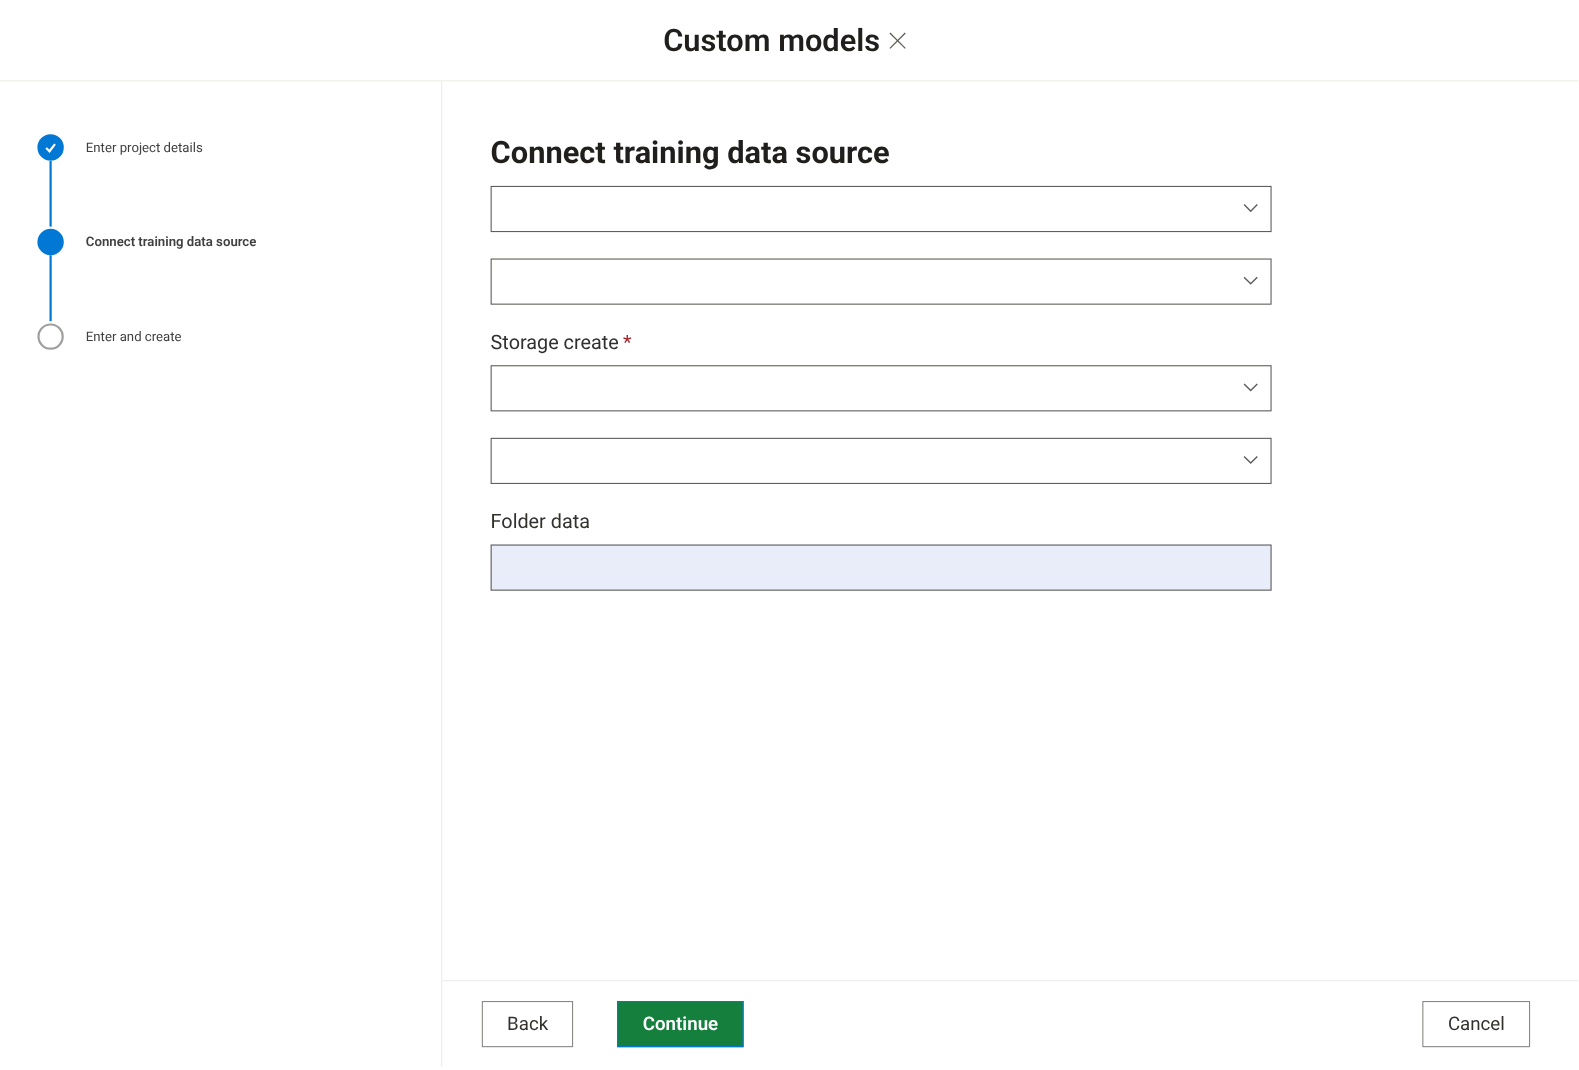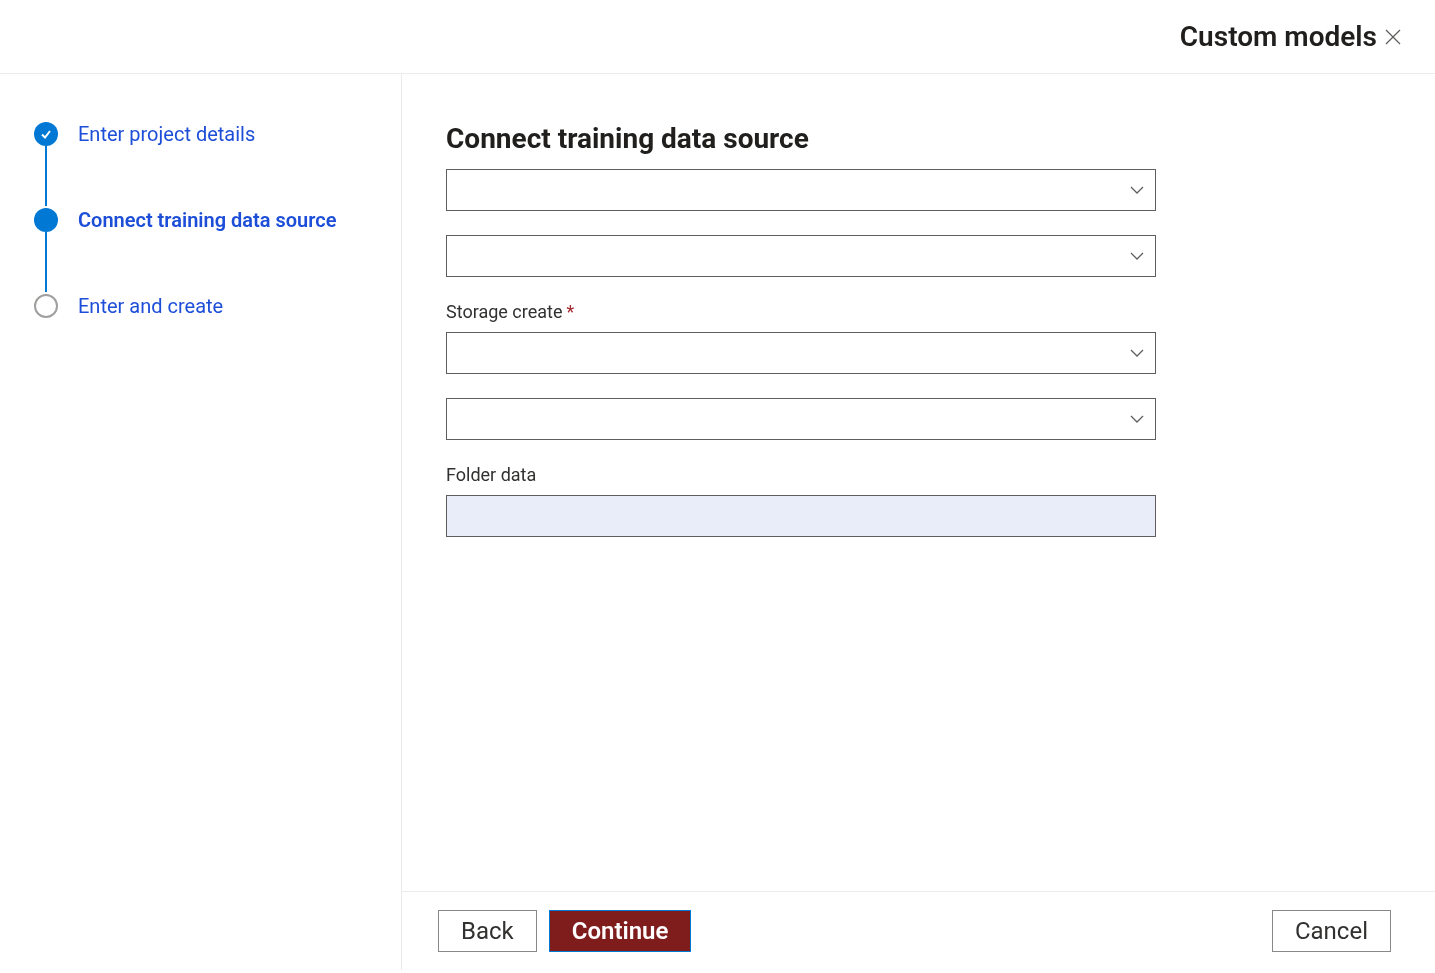--- a/index.html
+++ b/index.html
@@ -11,21 +11,21 @@
     font-family: "Segoe UI", -apple-system, BlinkMacSystemFont, Roboto, "Helvetica Neue", sans-serif;
     font-size: 14px;
     color: #323130;
     background: #ffffff;
     width: 1435px;
     height: 973px;
     overflow: hidden;
   }
   .header {
     display: flex;
-    justify-content: flex-end;
+    justify-content: center;
     align-items: center;
     padding: 20px 26px 20px 26px;
     border-bottom: 1px solid #edebe9;
   }
   .header h1 {
     font-size: 28px;
     font-weight: 600;
     color: #201f1e;
   }
   .close-btn {
@@ -84,22 +84,22 @@
     color: #fff;
   }
   .marker.current {
     background: #0078d4;
   }
   .marker.future {
     background: #fff;
     border: 2px solid #a19f9d;
   }
   .step-label {
-    font-size: 20px;
-    color: #1d4ed8;
+    font-size: 12px;
+    color: #404040;
     line-height: 24px;
   }
   .step.current .step-label {
     font-weight: 600;
   }
   .main {
     flex: 1;
     position: relative;
     display:flex;
     flex-direction:column;
@@ -173,32 +173,33 @@
   .footer {
     border-top: 1px solid #edebe9;
     padding: 18px 44px 18px 36px;
     display: flex;
     align-items: center;
     gap: 12px;
   }
   .btn {
     height: 42px;
     padding: 0 22px;
-    font-size: 24px;
+    font-size: 17px;
     border: 1px solid #8a8886;
     background: #fff;
     color: #323130;
     cursor: pointer;
     font-family: inherit;
   }
   .btn.primary {
-    background: #7f1d1d;
+    background: #15803d;
     border-color: #0078d4;
     color: #fff;
     font-weight: 600;
+    margin-left: 28px;
   }
   .footer-spacer {
     flex: 1;
   }
 </style>
 </head>
 <body>
 
 <div class="header">
   <h1>Custom models</h1>

